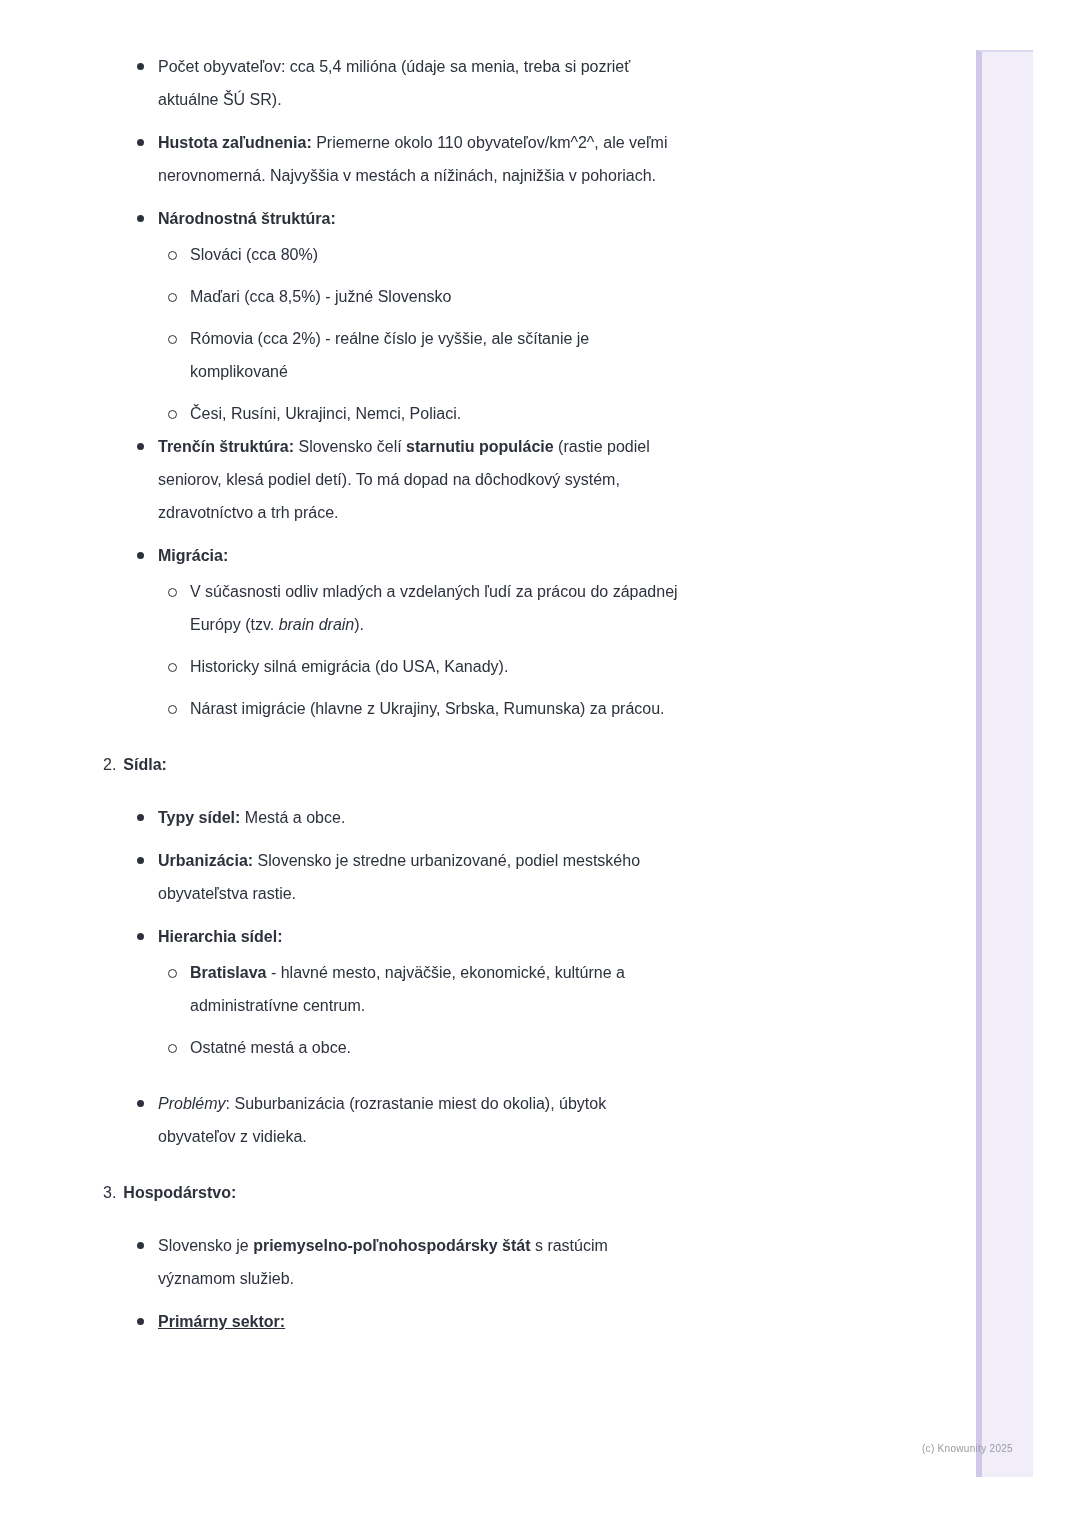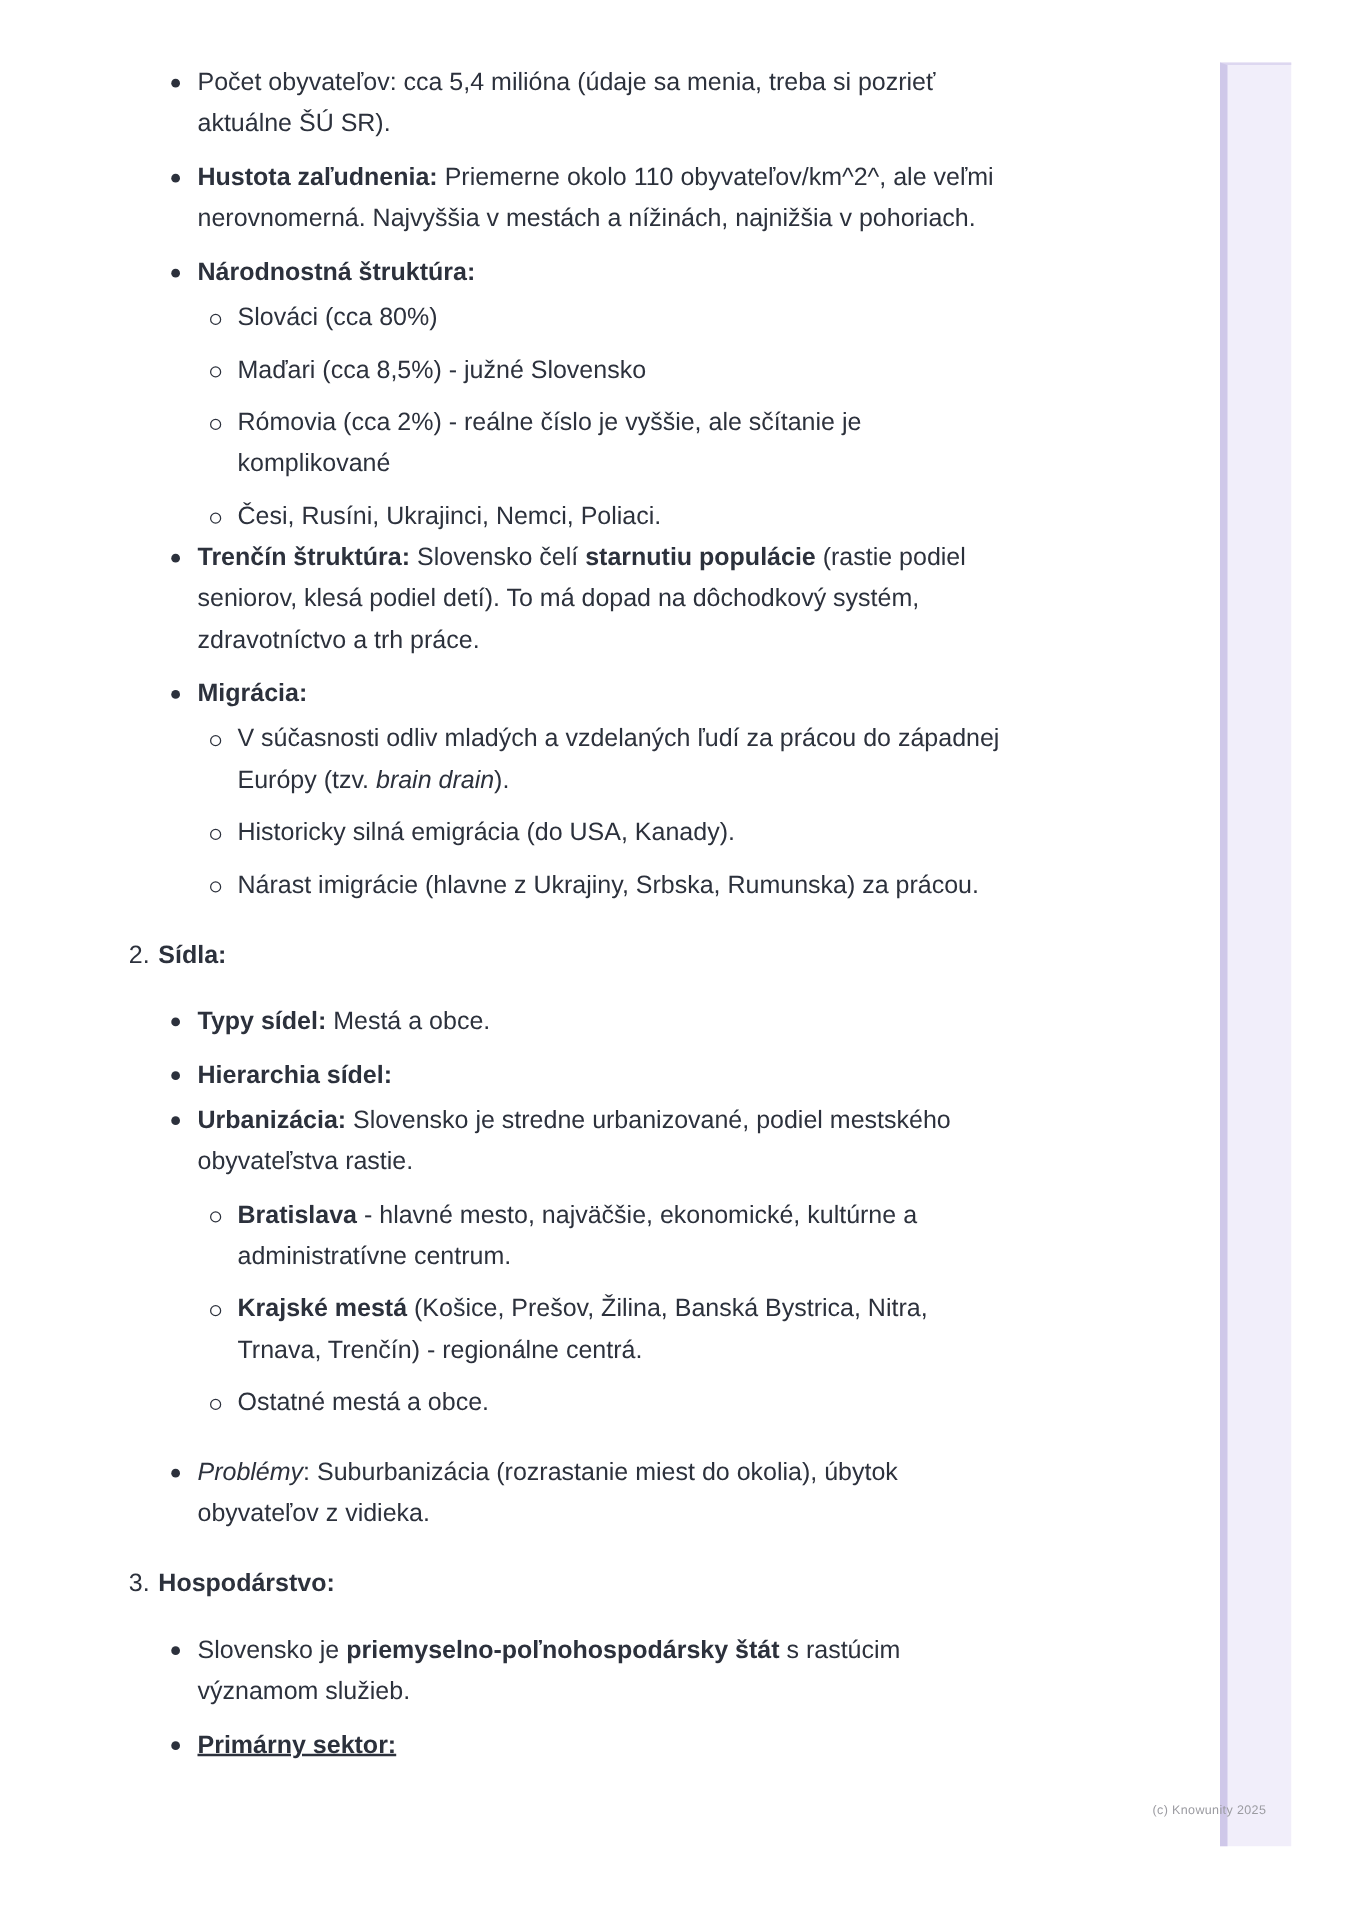--- a/index.html
+++ b/index.html
@@ -41,21 +41,21 @@
     z-index: 2;
     white-space: nowrap;
   }
 
   
   .content {
     position: absolute;
     left: 100px;
     top: 50px;
     width: 800px;
-    font-size: 20px;
+    font-size: 16px;
     line-height: 33px;
     z-index: 0;
   }
   .text { white-space: pre-wrap; }
   .b { font-weight: bold; }
   .i { font-style: italic; }
 
   .li1 { position: relative; padding-left: 58px; }
   .li2 { position: relative; padding-left: 90px; }
 
@@ -101,27 +101,25 @@
       <div class="li1" style="margin-bottom: 10px;"><span class="disc"></span><span class="text"><span class="b ">Trenčín štruktúra:</span><span class=""> Slovensko čelí </span><span class="b ">starnutiu populácie</span><span class=""> (rastie podiel
 seniorov, klesá podiel detí). To má dopad na dôchodkový systém,
 zdravotníctvo a trh práce.</span></span></div>
       <div class="li1" style="margin-bottom: 3px;"><span class="disc"></span><span class="text"><span class="b ">Migrácia:</span></span></div>
       <div class="li2" style="margin-bottom: 9px;"><span class="circle"></span><span class="text"><span class="">V súčasnosti odliv mladých a vzdelaných ľudí za prácou do západnej
 Európy (tzv. </span><span class="i">brain drain</span><span class="">).</span></span></div>
       <div class="li2" style="margin-bottom: 9px;"><span class="circle"></span><span class="text"><span class="">Historicky silná emigrácia (do USA, Kanady).</span></span></div>
       <div class="li2" style="margin-bottom: 23px;"><span class="circle"></span><span class="text"><span class="">Nárast imigrácie (hlavne z Ukrajiny, Srbska, Rumunska) za prácou.</span></span></div>
       <div class="numbered" style="margin-bottom: 20px;"><span class="num">2.</span><span class="text"><span class="b ">Sídla:</span></span></div>
       <div class="li1" style="margin-bottom: 10px;"><span class="disc"></span><span class="text"><span class="b ">Typy sídel:</span><span class=""> Mestá a obce.</span></span></div>
-      <div class="li1" style="margin-bottom: 3px;"><span class="disc"></span><span class="text"><span class="b ">Hierarchia sídel:</span></span></div>
       <div class="li1" style="margin-bottom: 10px;"><span class="disc"></span><span class="text"><span class="b ">Urbanizácia:</span><span class=""> Slovensko je stredne urbanizované, podiel mestského
 obyvateľstva rastie.</span></span></div>
+      <div class="li1" style="margin-bottom: 3px;"><span class="disc"></span><span class="text"><span class="b ">Hierarchia sídel:</span></span></div>
       <div class="li2" style="margin-bottom: 9px;"><span class="circle"></span><span class="text"><span class="b ">Bratislava</span><span class=""> - hlavné mesto, najväčšie, ekonomické, kultúrne a
 administratívne centrum.</span></span></div>
-      <div class="li2" style="margin-bottom: 9px;"><span class="circle"></span><span class="text"><span class="b ">Krajské mestá</span><span class=""> (Košice, Prešov, Žilina, Banská Bystrica, Nitra,
-Trnava, Trenčín) - regionálne centrá.</span></span></div>
       <div class="li2" style="margin-bottom: 23px;"><span class="circle"></span><span class="text"><span class="">Ostatné mestá a obce.</span></span></div>
       <div class="li1" style="margin-bottom: 23px;"><span class="disc"></span><span class="text"><span class="i">Problémy</span><span class="">: Suburbanizácia (rozrastanie miest do okolia), úbytok
 obyvateľov z vidieka.</span></span></div>
       <div class="numbered" style="margin-bottom: 20px;"><span class="num">3.</span><span class="text"><span class="b ">Hospodárstvo:</span></span></div>
       <div class="li1" style="margin-bottom: 10px;"><span class="disc"></span><span class="text"><span class="">Slovensko je </span><span class="b ">priemyselno-poľnohospodársky štát</span><span class=""> s rastúcim
 významom služieb.</span></span></div>
       <div class="li1" style="margin-bottom: 0px; text-decoration: underline;"><span class="disc"></span><span class="text"><span class="b ">Primárny sektor:</span></span></div>
     </div>
   <div class="edge-bar" style="background: rgb(241, 238, 250); border-left-color: rgb(207, 200, 233); border-top-color: rgb(221, 215, 240);"></div>
   <div class="watermark" style="color: rgb(155, 155, 161);">(c) Knowunity 2025</div>

